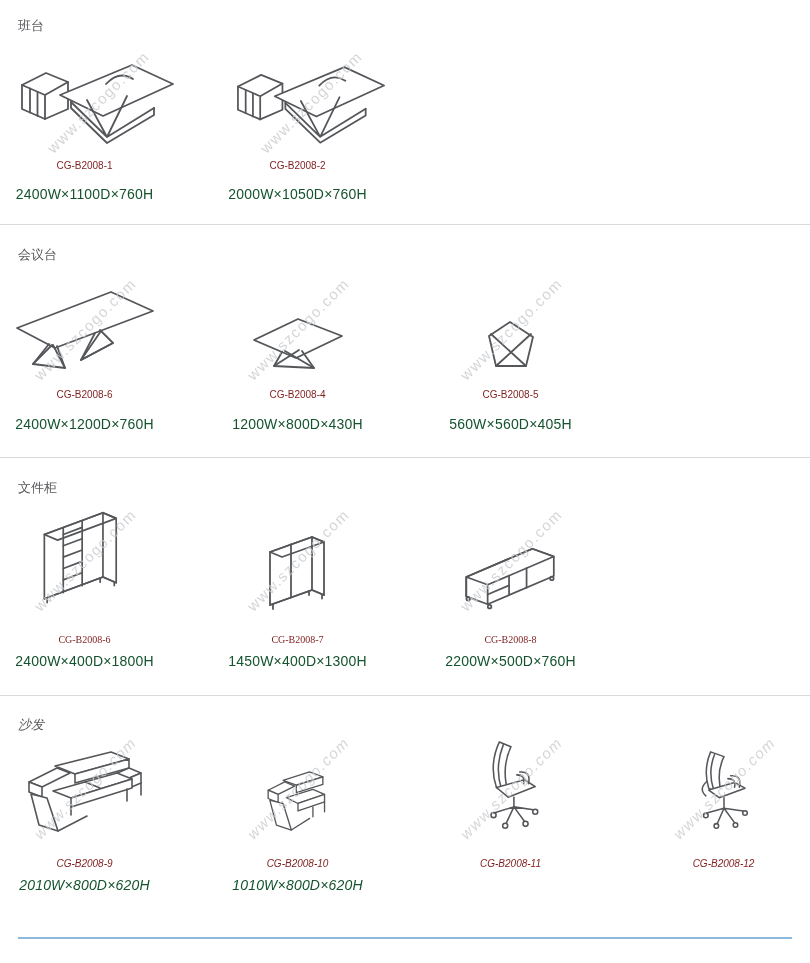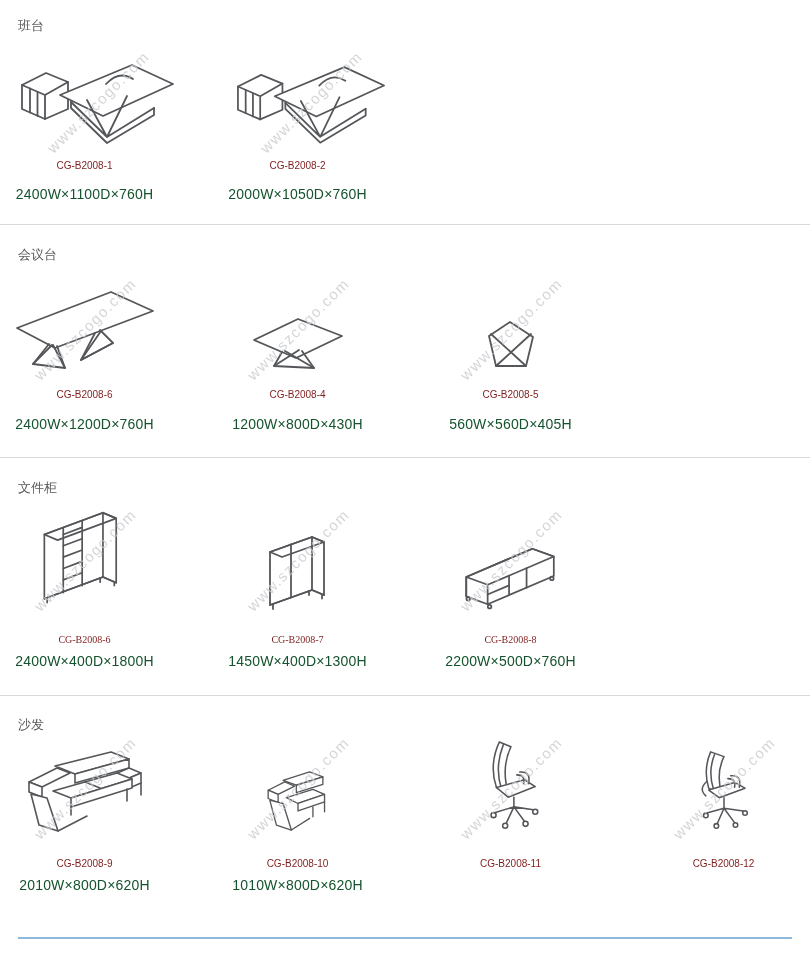--- a/index.html
+++ b/index.html
@@ -23,21 +23,21 @@
   }
   .model{font-size:10px;color:#7f1d1d;white-space:nowrap;line-height:13px;}
   .dims{font-size:14px;color:#14532d;white-space:nowrap;line-height:14px;letter-spacing:.2px;}
   .divider{height:1px;width:810px;margin-left:-18px;background:#dadada;}
   .footer-line{height:2px;width:774px;background:#8db9dd;margin-top:45px;}
 
   
   .s1{padding:19px 0 23px;}  .s1 .row{margin-top:27px;} .s1 .art{height:85px;margin-left:26px;} .s1 .model{margin-top:15px;} .s1 .dims{margin-top:15px;}
   .s2{padding:23px 0 26px;}  .s2 .row{margin-top:26px;} .s2 .art{height:83px;}  .s2 .model{margin-top:18px;} .s2 .dims{margin-top:16px;}
   .s3{padding:23px 0 27px;}  .s3 .row{margin-top:14px;} .s3 .art{height:104px;} .s3 .model{margin-top:21px;font-family:Liberation Serif, serif;} .s3 .dims{margin-top:8px;}
-  .s4{padding:22px 0 0;}     .s4 .row{margin-top:9px;}  .s4 .art{height:95px;}  .s4 .model{margin-top:22px;} .s4 .dims{margin-top:8px;}
+  .s4{padding:22px 0 0;font-style:italic;}     .s4 .row{margin-top:9px;}  .s4 .art{height:95px;}  .s4 .model{margin-top:22px;} .s4 .dims{margin-top:8px;}
 
   .lineart{stroke:#54565a;fill:none;stroke-width:1.8;stroke-linejoin:round;stroke-linecap:round;}
   .lineart .f{fill:#ffffff;}
   .thin{stroke-width:1.6;}
 </style>
 </head>
 <body>
 
 <div class="page">
 

